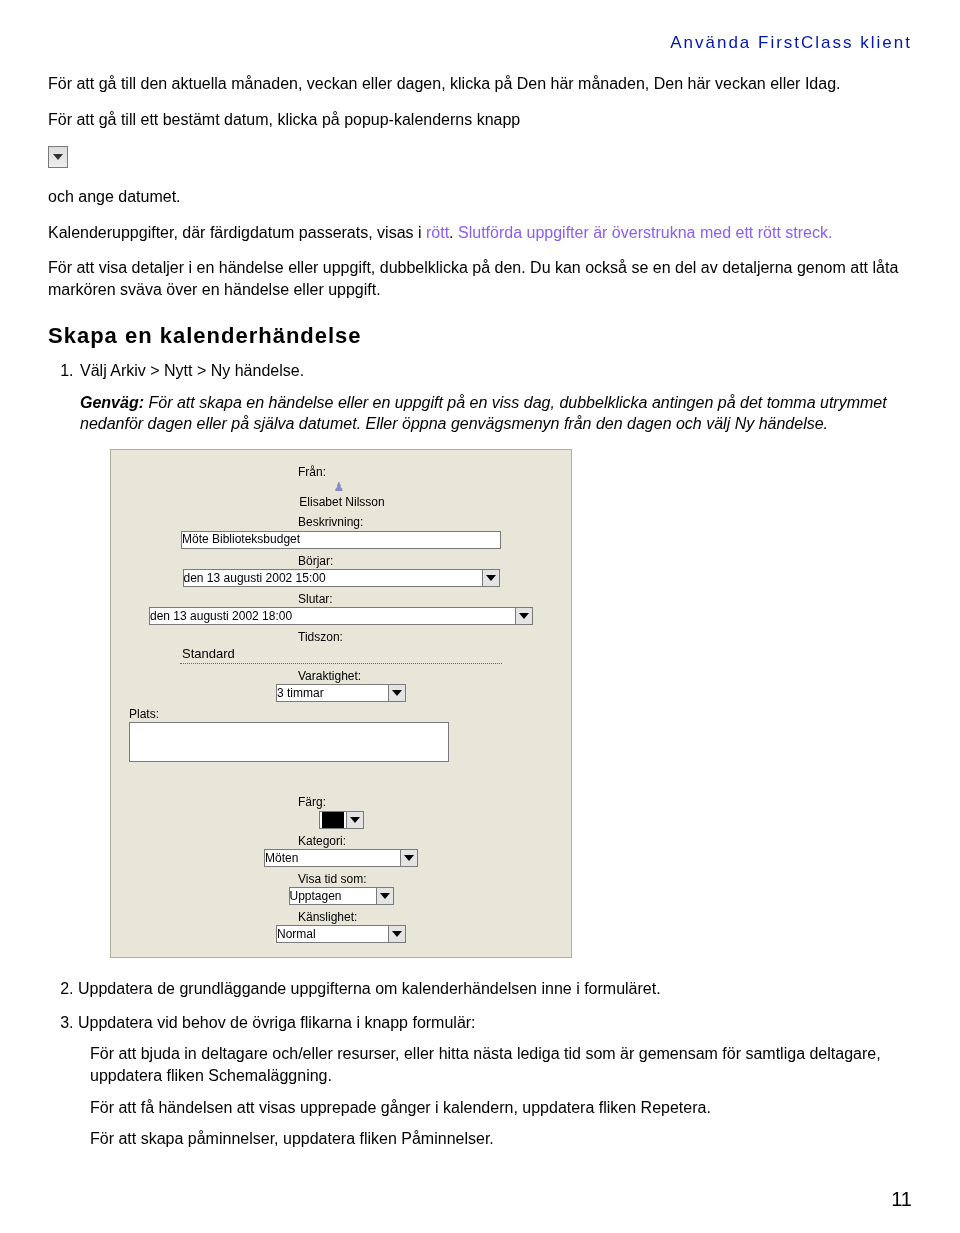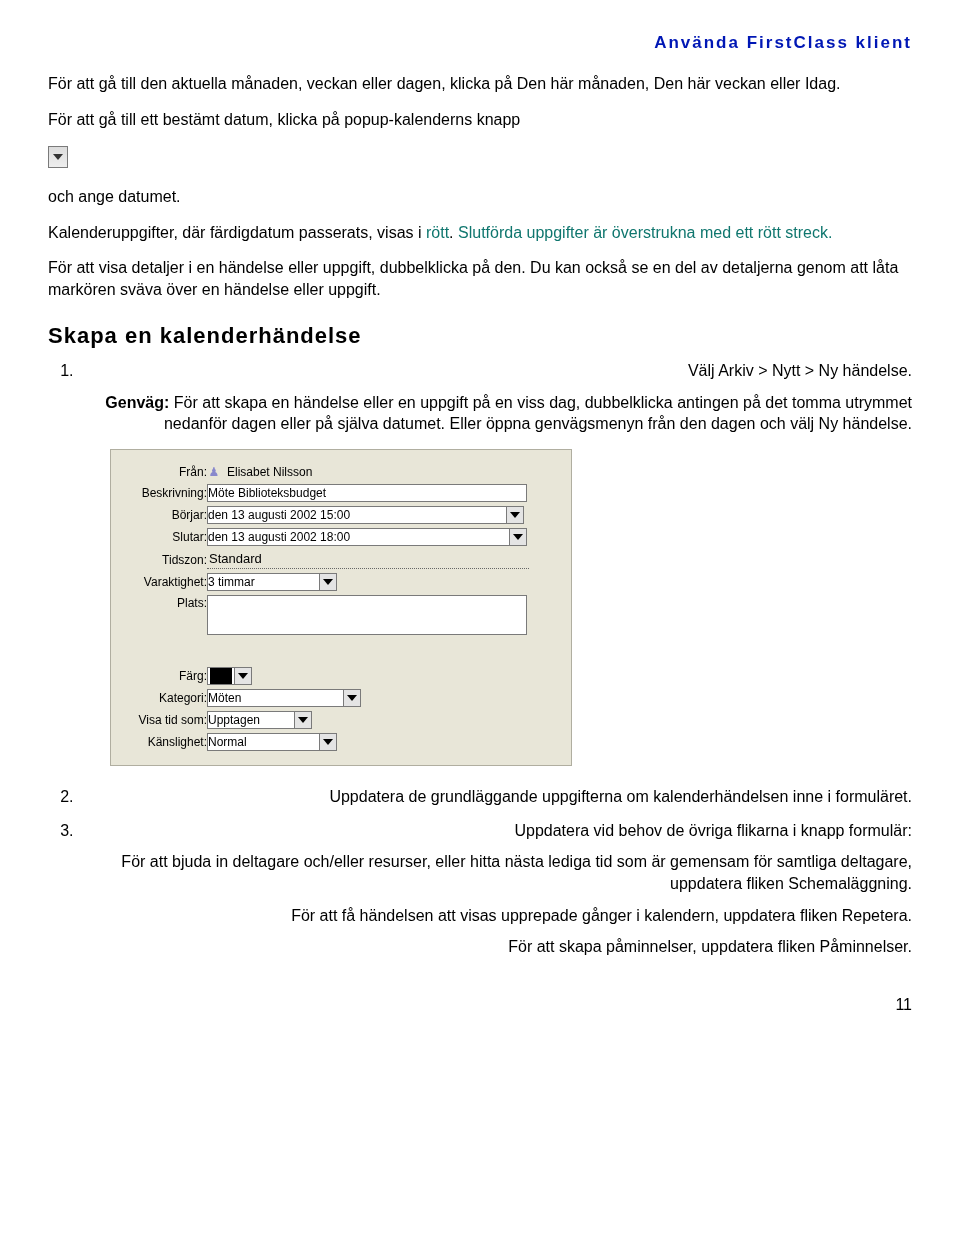--- a/index.html
+++ b/index.html
@@ -7,28 +7,28 @@
     font-size: 16px;
     color: #000;
     margin: 0;
     padding: 32px 48px 24px 48px;
     width: 960px;
     box-sizing: border-box;
     line-height: 1.35;
   }
   .header-title {
     color: #0017b5;
-    font-weight: bold;
+    font-weight: normal;
     letter-spacing: 2px;
     text-align: right;
     font-size: 17px;
     margin-bottom: 18px;
   }
   p { margin: 0 0 14px 0; }
-  .red { color: #0f766e; }
+  .red { color: #8b5cf6; }
   .h2 {
     font-size: 22px;
     font-weight: bold;
     letter-spacing: 1px;
     margin: 20px 0 10px 0;
   }
   .calendar-popup-btn {
     display: inline-block;
     width: 18px;
     height: 20px;
@@ -40,39 +40,40 @@
   }
   .calendar-popup-btn::after {
     content: "";
     position: absolute;
     left: 4px; top: 7px;
     border-left: 5px solid transparent;
     border-right: 5px solid transparent;
     border-top: 6px solid #333;
   }
   ol.steps { padding-left: 30px; margin: 0; }
-  ol.steps > li { margin-bottom: 12px; text-align: right; }
+  ol.steps > li { margin-bottom: 12px; }
   ol.steps > li > .step-body { margin-left: 2px; }
-  .step-sub { margin: 10px 0 0 0; }
+  .step-sub { margin: 10px 0 0 0; font-style: italic; }
 
   
   .form-panel {
     background: #e8e6d8;
     border: 1px solid #b0aea0;
     width: 440px;
     padding: 10px 10px 10px 10px;
     margin: 14px 0 20px 30px;
     font-family: Tahoma, Arial, sans-serif;
     font-size: 12px;
     color: #000;
   }
   .form-row {
     display: flex;
     align-items: center;
-    margin: 4px 0;
+    margin: 4px 8px;
+    flex-direction: column;
   }
   .form-row .flabel {
     width: 86px;
     flex-shrink: 0;
   }
   .form-row .ficon {
     width: 14px; height: 14px;
     display: inline-flex;
     align-items: center; justify-content: center;
     margin-right: 4px;
@@ -118,21 +119,21 @@
     background: #000;
     border: 1px solid #000;
     display: inline-block;
   }
   .form-gap {
     height: 24px;
   }
   .page-no {
     text-align: right;
     margin-top: 36px;
-    font-size: 16px;
+    font-size: 20px;
   }
   .genvag-block {
     margin-left: 0;
   }
   .genvag-block .gv-label {
     font-weight: bold;
   }
   .substep-p {
     margin: 10px 0 10px 12px;
   }
@@ -188,21 +189,21 @@
         <div class="form-row">
           <div class="flabel">Börjar:</div>
           <div class="winput" style="width:317px">
             <span>den 13 augusti 2002 15:00</span>
             <div class="triangle-btn"></div>
           </div>
         </div>
 
         <div class="form-row">
           <div class="flabel">Slutar:</div>
-          <div class="winput" style="width:320px">
+          <div class="winput" style="width:384px">
             <span>den 13 augusti 2002 18:00</span>
             <div class="triangle-btn"></div>
           </div>
         </div>
 
         <div class="form-row">
           <div class="flabel">Tidszon:</div>
           <div class="dotted-underline" style="width:320px">
             <span>Standard</span>
           </div>

